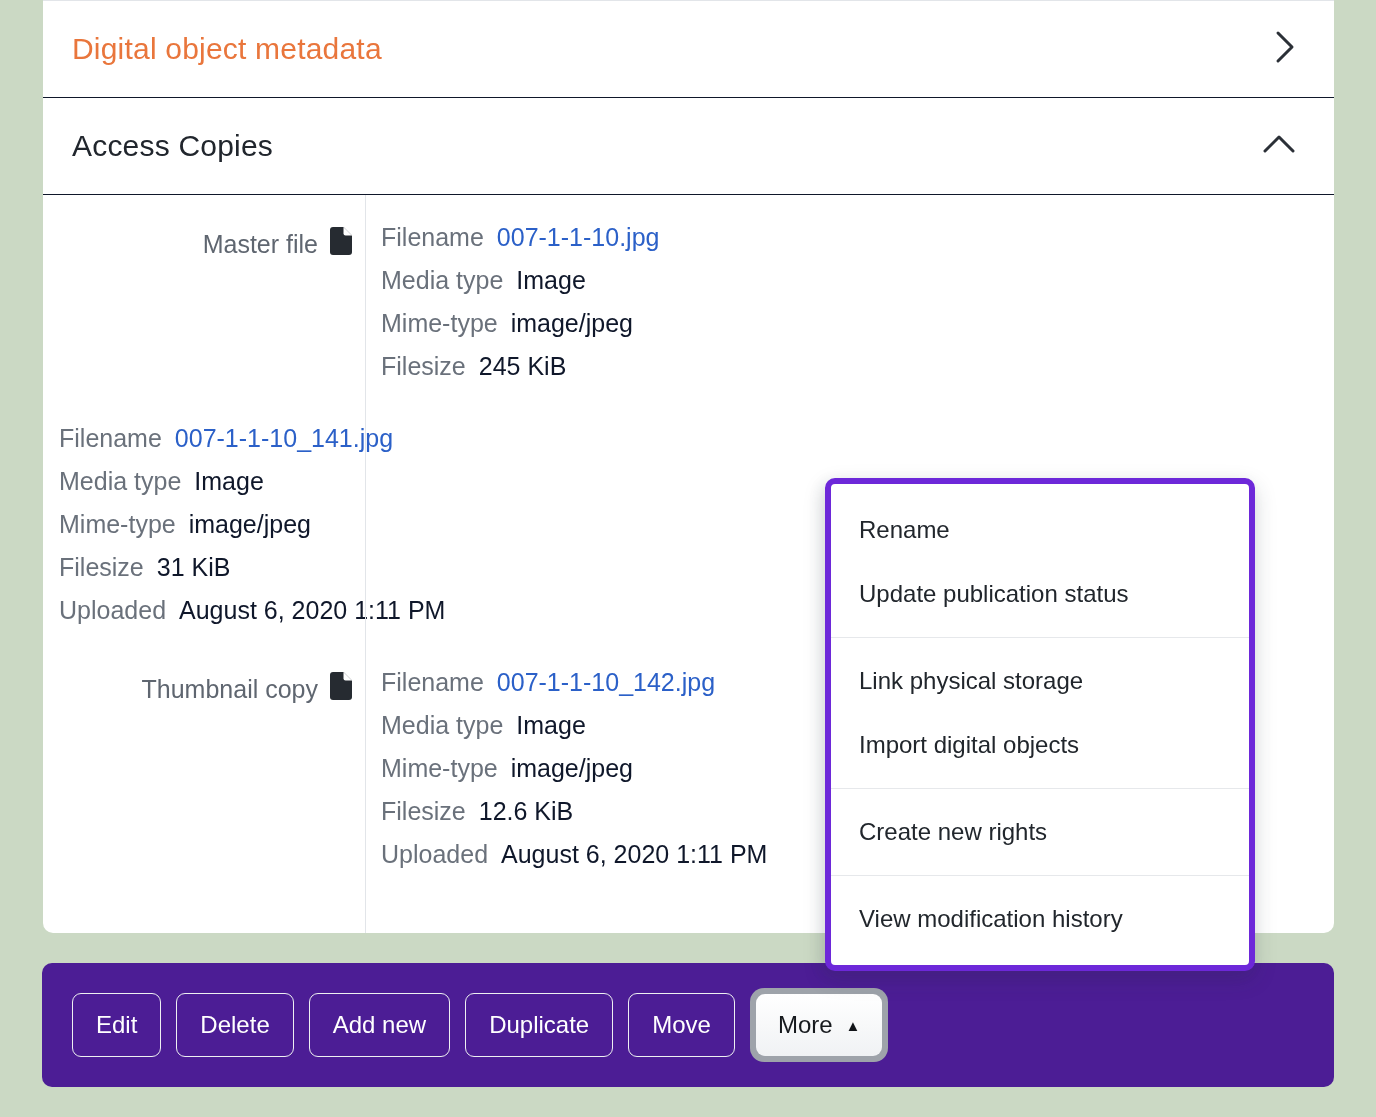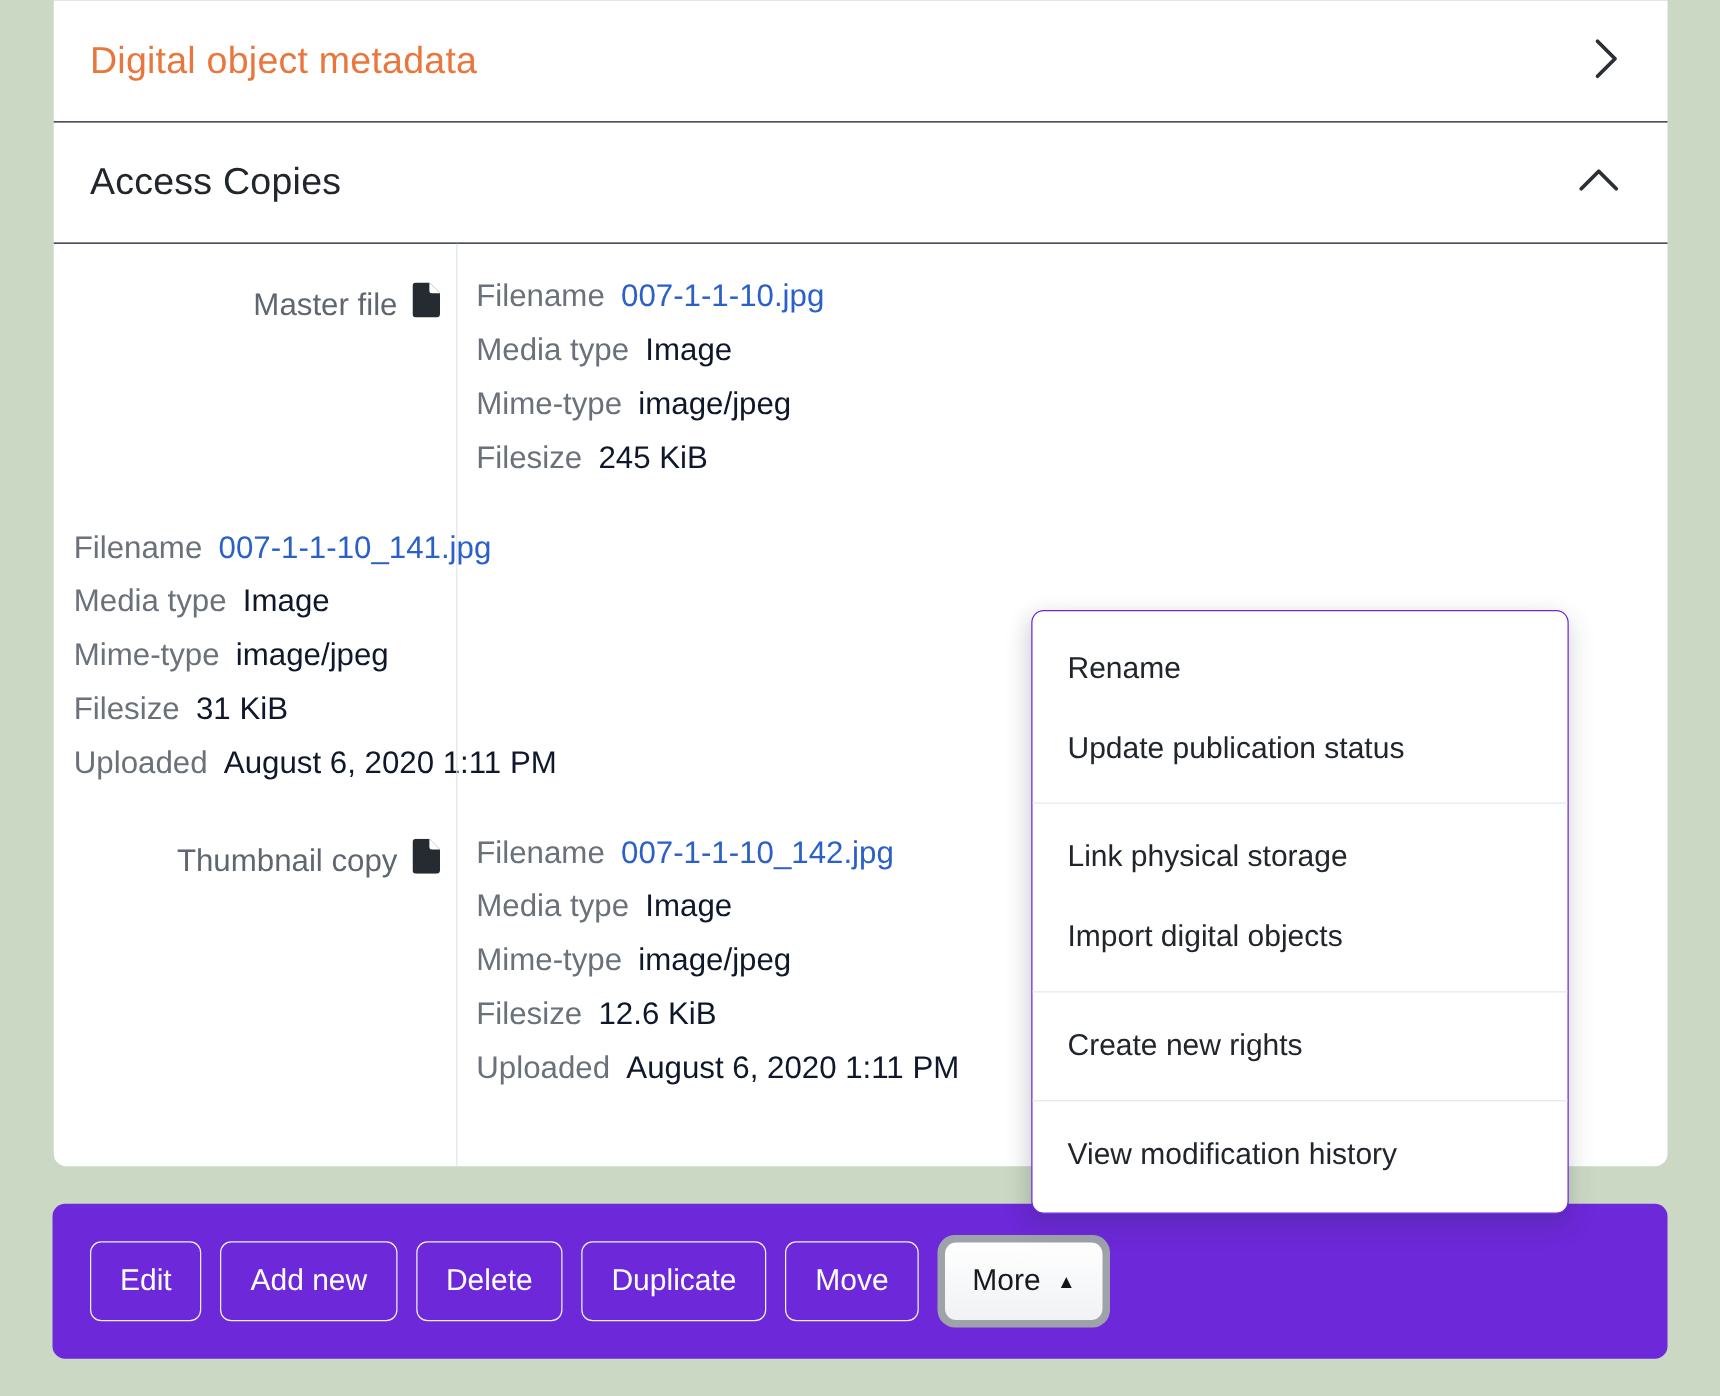--- a/index.html
+++ b/index.html
@@ -58,21 +58,21 @@
   .value-col{padding-left:16px;}
   .field{font-size:25px;line-height:43px;white-space:nowrap;}
   .fname{color:#6a717b;margin-right:13px;}
   .fvalue{color:#0f172a;}
   .fvalue.link{color:#2b60c8;cursor:pointer;}
 
   
   .menu{
     position:absolute;left:825px;bottom:146px;width:430px;
     background:#ffffff;
-    border:1px solid #6d28d9;
+    border:6px solid #6d28d9;
     border-radius:10px;
     box-shadow:0 8px 22px rgba(40,50,60,.18), -4px 4px 14px rgba(40,50,60,.08);
     padding:14px 0;
     box-sizing:border-box;
     z-index:6;
   }
   .menu-item{
     font-size:24px;line-height:30px;color:#21262c;
     padding:17px 28px;cursor:pointer;white-space:nowrap;
   }
@@ -81,21 +81,21 @@
   .menu-item-wrap.spaced{margin-top:10px;}
   .red-box{
     position:absolute;left:-2px;right:-7px;top:-8px;bottom:-4px;
     border:4px solid #e4472b;border-radius:2px;
     pointer-events:none;z-index:7;
   }
 
   
   .action-bar{
     position:absolute;left:42px;top:963px;width:1292px;height:124px;
-    background:#6d28d9;border-radius:10px;
+    background:#4c1d95;border-radius:10px;
     display:flex;align-items:center;gap:15px;
     padding-left:30px;box-sizing:border-box;
     z-index:2;
   }
   .bar-btn{
     font-family:inherit;
     background:transparent;color:#ffffff;
     font-size:24px;line-height:30px;
     border:1.5px solid #eef0f2;border-radius:9px;
     padding:16px 23px;cursor:pointer;white-space:nowrap;
@@ -195,22 +195,22 @@
   <div class="menu-item">Link physical storage</div>
   <div class="menu-item">Import digital objects</div>
   <div class="menu-divider"></div>
   <div class="menu-item">Create new rights</div>
   <div class="menu-divider"></div>
   <div class="menu-item">View modification history</div>
 </nav>
 
 <footer class="action-bar">
   <button class="bar-btn">Edit</button>
+  <button class="bar-btn">Delete</button>
   <button class="bar-btn">Add new</button>
-  <button class="bar-btn">Delete</button>
   <button class="bar-btn">Duplicate</button>
   <button class="bar-btn">Move</button>
   <span class="more-wrap">
     <button class="more-btn">
       <span>More</span>
       <span class="caret-up">▲</span>
     </button>
   </span>
 </footer>
 

